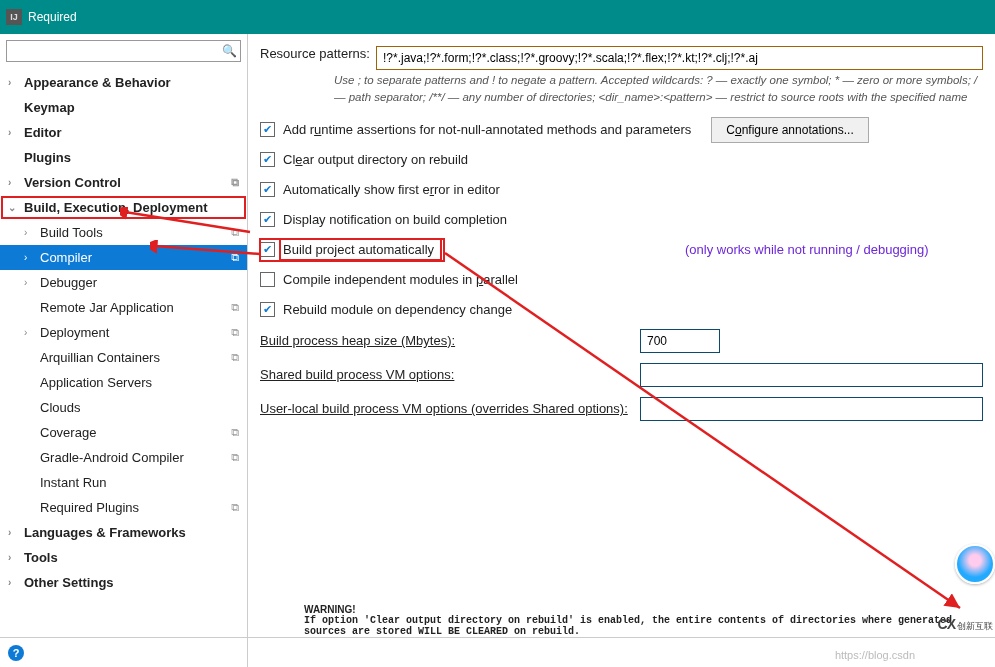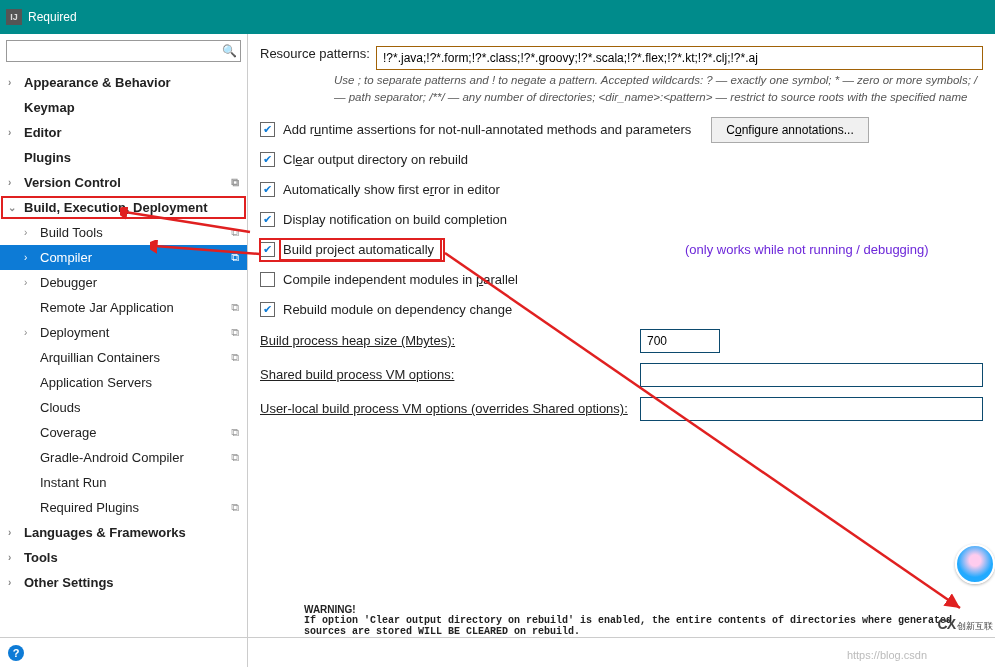--- a/index.html
+++ b/index.html
@@ -61,21 +61,21 @@
 .warning .wbody { font-weight: bold; font-family: Liberation Mono, monospace; }
 
 .footer { position: absolute; bottom: 0; left: 0; right: 0; height: 30px; border-top: 1px solid #ccc; display: flex; align-items: center; padding: 0 8px; }
 .help-icon { width: 16px; height: 16px; border-radius: 50%; background: #0d7bd6; color: #fff; display: flex; align-items: center; justify-content: center; font-size: 11px; font-weight: bold; cursor: pointer; }
 
 svg.arrow { position: absolute; pointer-events: none; }
 
 .avatar-badge { position: absolute; right: 0px; top: 544px; width: 40px; height: 40px; border-radius: 50%; background: radial-gradient(circle at 50% 40%, #fce 20%, #2af 60%); border: 2px solid #fff; box-shadow: 0 1px 3px rgba(0,0,0,0.3); }
 .cx-logo { position: absolute; right: 2px; bottom: 34px; font-size: 14px; color: #444; font-weight: bold; letter-spacing: -1px; }
 .cx-logo .cx-sub { font-size: 9px; font-weight: normal; letter-spacing: 0; margin-left: 2px; }
-.wm { position: absolute; right: 68px; bottom: 6px; font-size: 11px; color: #bbb; }
+.wm { position: absolute; right: 80px; bottom: 6px; font-size: 11px; color: #bbb; }
 
 u { text-decoration: underline; }
 </style>
 </head>
 <body>
 
 <div class="titlebar">
   <div class="logo">IJ</div>
   <span>Required</span>
 </div>

